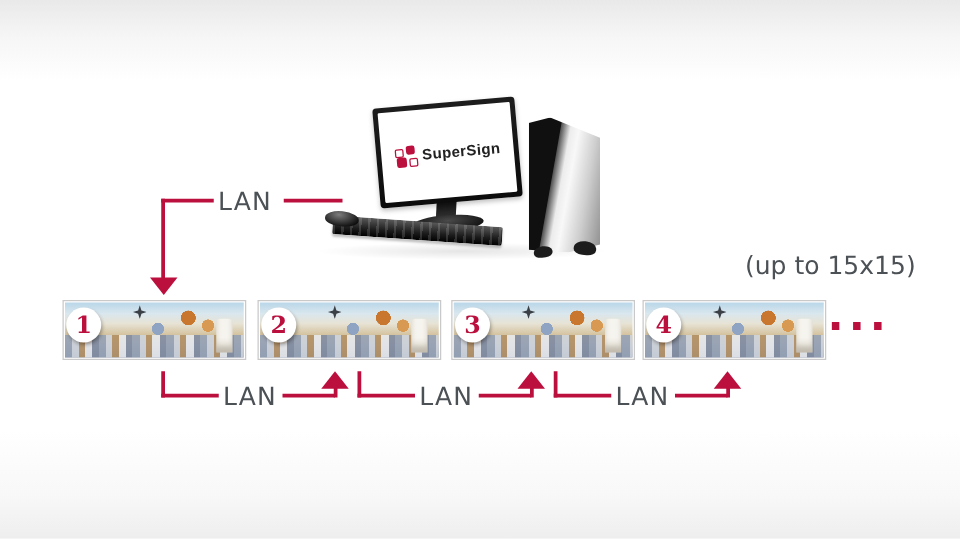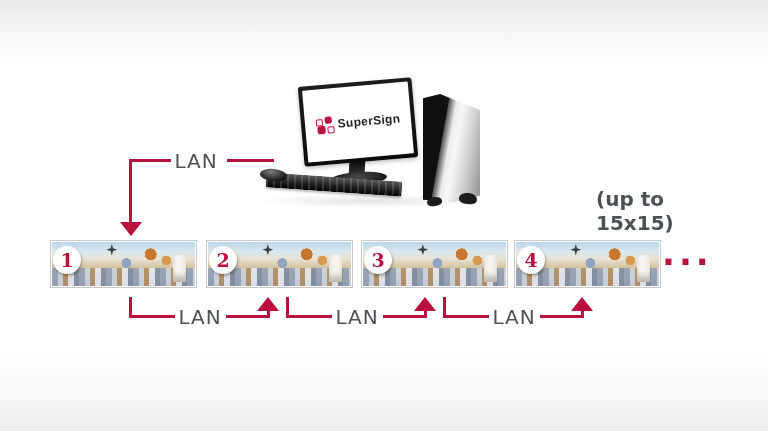--- a/index.html
+++ b/index.html
@@ -18,22 +18,22 @@
   .seg.v{width:3px;}
   .arrow-down{position:absolute;width:0;height:0;
     border-left:11px solid transparent;border-right:11px solid transparent;
     border-top:14px solid var(--accent);}
   .arrow-up{position:absolute;width:0;height:0;
     border-left:11px solid transparent;border-right:11px solid transparent;
     border-bottom:14px solid var(--accent);}
   .lan-label{position:absolute;color:var(--label);font-size:20px;line-height:24px;
     text-align:center;letter-spacing:1px;}
   
-  .note{position:absolute;left:596px;top:187px;width:150px;color:var(--label);
-    font-size:20px;line-height:24px;font-weight:bold;}
+  .note{position:absolute;left:596px;top:200px;width:150px;color:var(--label);
+    font-size:20px;line-height:24px;}
   
   .floor-shadow{position:absolute;left:252px;top:194px;width:235px;height:14px;
     background:radial-gradient(ellipse at center,rgba(0,0,0,.10),rgba(0,0,0,0) 70%);}
   .tower{position:absolute;left:423px;top:94px;width:57px;height:108px;
     clip-path:polygon(0 4%,30% 0%,100% 15%,100% 94%,55% 100%,0 98%);
     background:linear-gradient(100deg,#101010 0 35%,#565656 36%,#ececec 46%,#f8f8f8 55%,#cecece 75%,#8f8f8f 100%);}
   .tower-foot{position:absolute;background:#1c1c1c;border-radius:50% 50% 40% 40%;}
   .tower-foot.front{left:427px;top:197px;width:15px;height:9px;transform:rotate(-8deg);}
   .tower-foot.back{left:459px;top:193px;width:18px;height:11px;transform:rotate(6deg);}
   .monitor{position:absolute;left:301px;top:82px;width:114px;height:80px;

